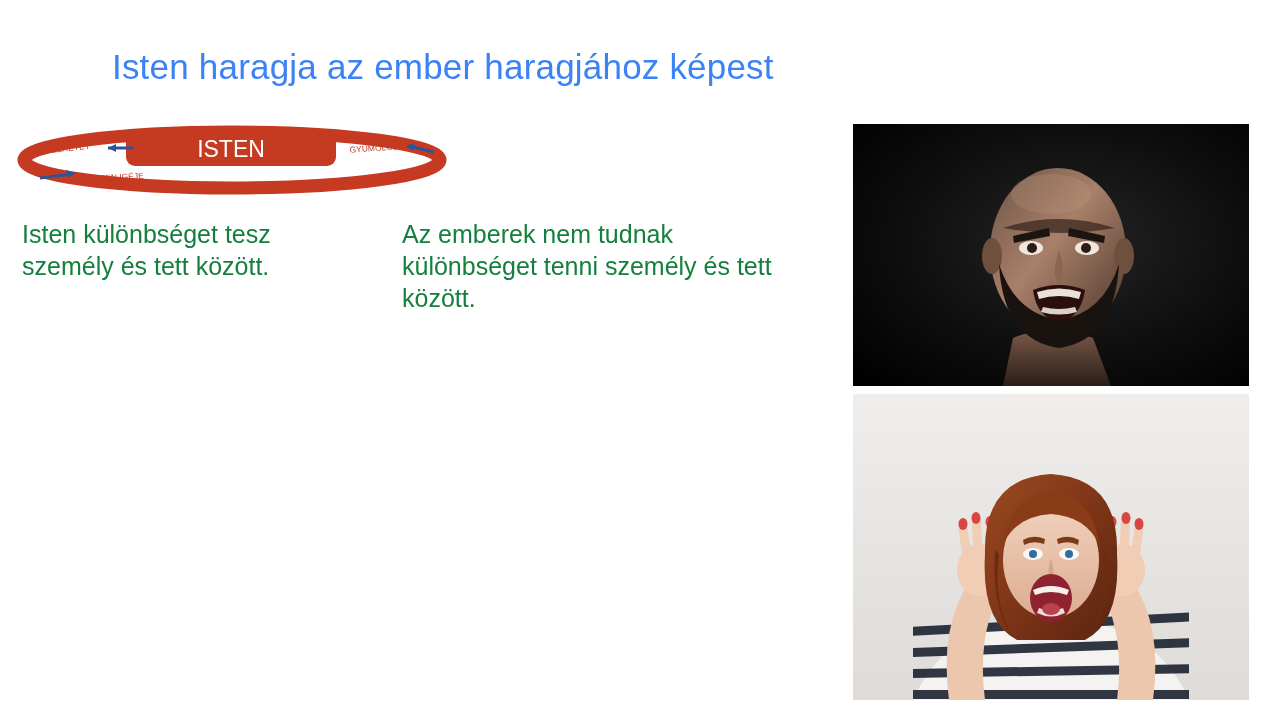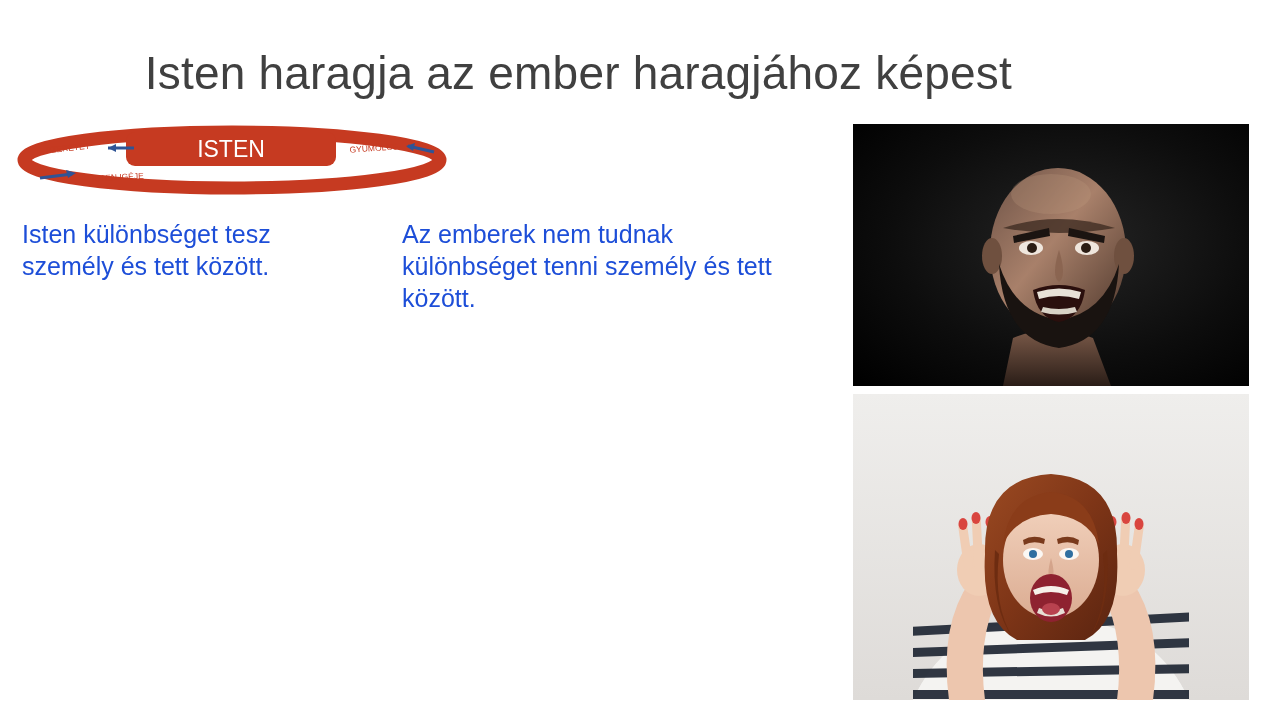--- a/index.html
+++ b/index.html
@@ -15,45 +15,44 @@
     font-family: "Liberation Sans", sans-serif;
     color: #2b2b2b;
   }
 
   
   .slide-title {
     position: absolute;
     left: 112px;
     top: 46px;
     width: 900px;
-    font-size: 46px;
+    font-size: 35px;
     font-weight: 400;
     letter-spacing: 0.2px;
-    color: #404040;
+    color: #3b82f6;
     line-height: 1.2;
     white-space: nowrap;
-    text-align: right;
   }
 
   
   .diagram {
     position: absolute;
     left: 16px;
     top: 124px;
     width: 432px;
     height: 72px;
   }
   .diagram svg { display: block; }
 
   
   .body-col {
     position: absolute;
     font-size: 25px;
     line-height: 1.28;
-    color: #1d4ed8;
+    color: #15803d;
   }
   .col-left {
     left: 22px;
     top: 218px;
     width: 330px;
   }
   .col-right {
     left: 402px;
     top: 218px;
     width: 410px;

